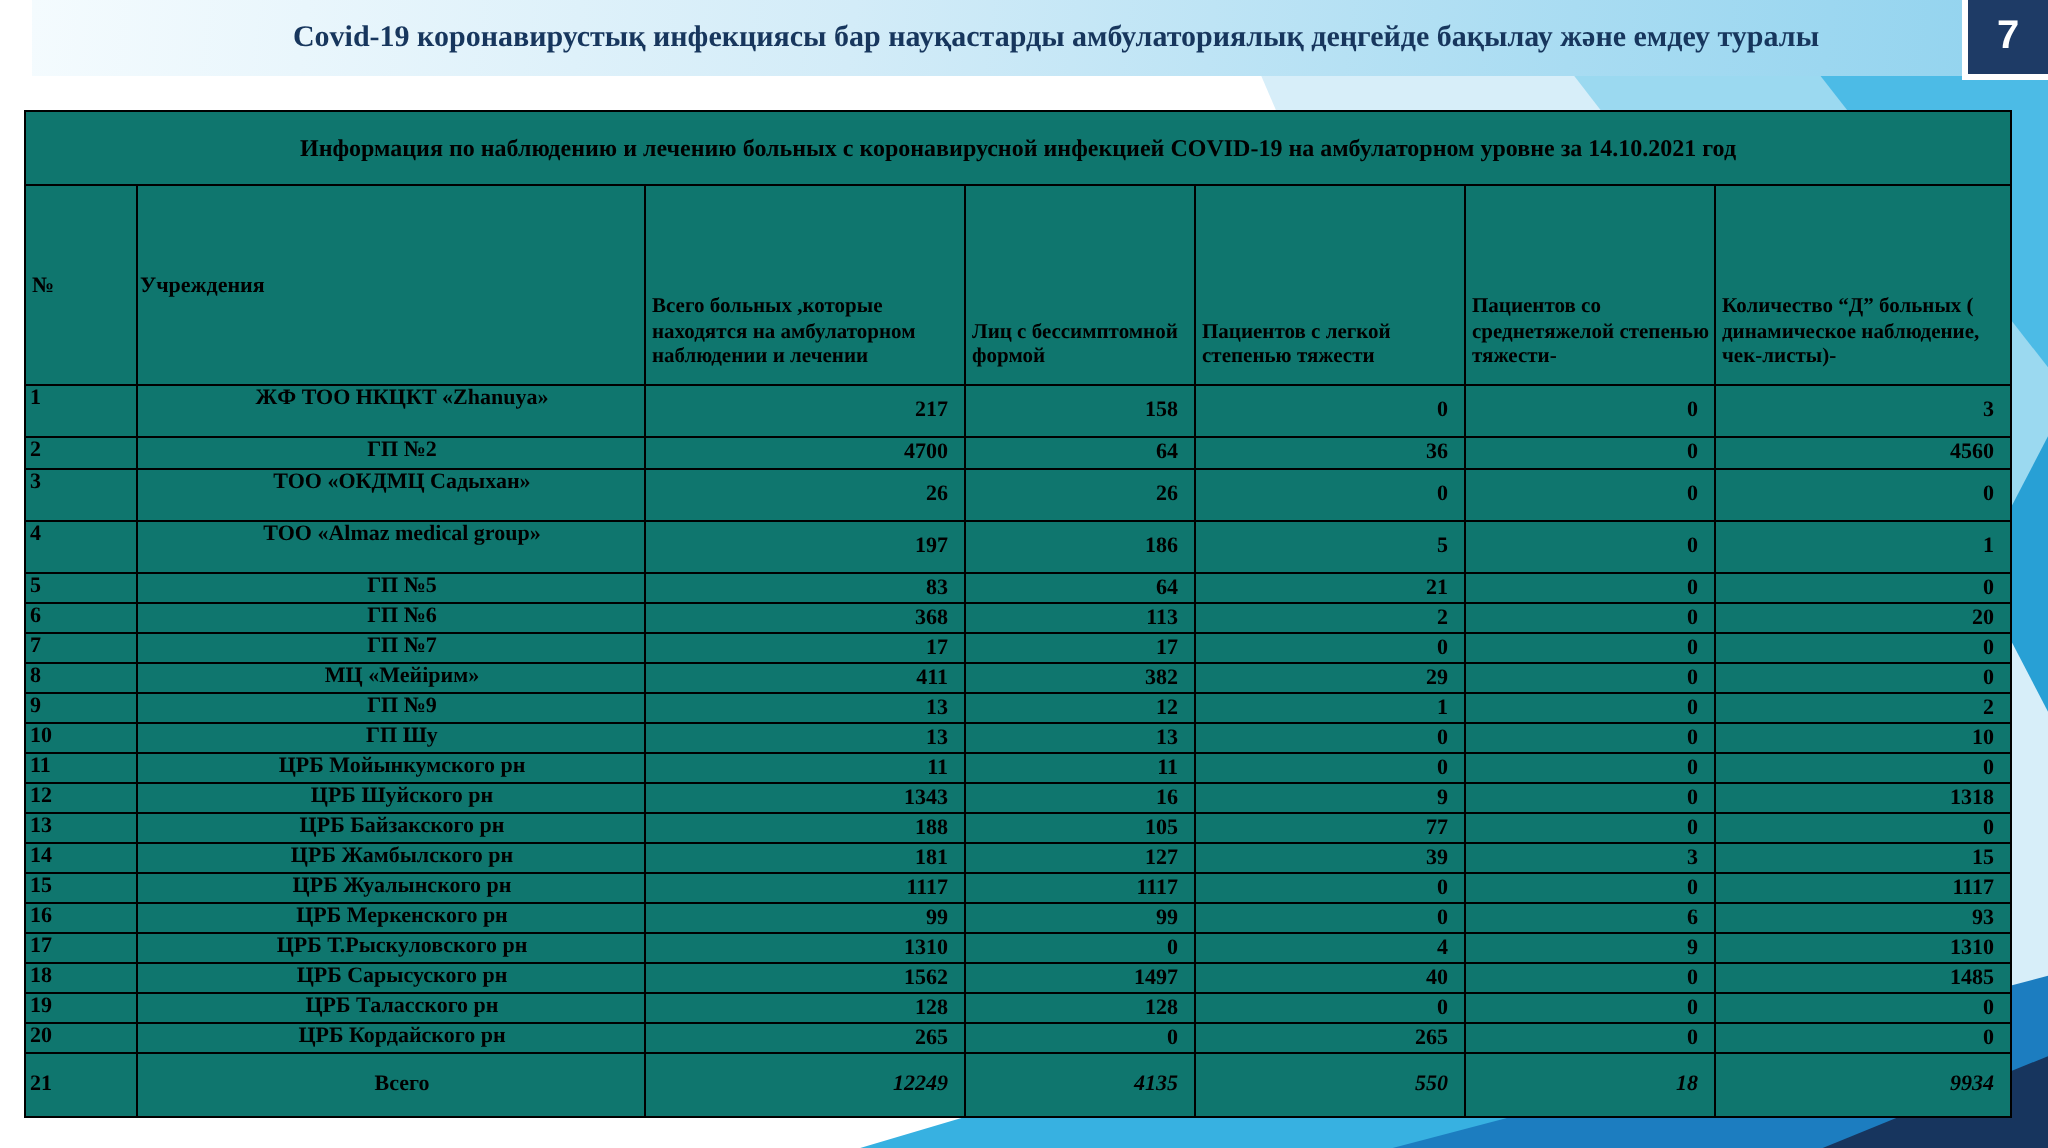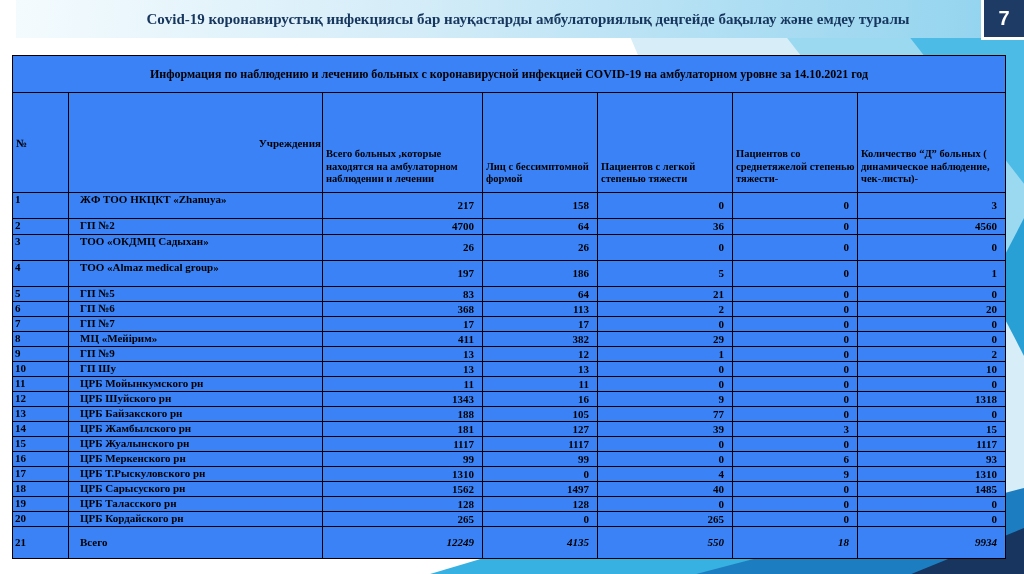--- a/index.html
+++ b/index.html
@@ -29,37 +29,37 @@
     position:absolute;top:0;right:0;width:40px;height:37px;z-index:4;
     background:#1e3b66;color:#ffffff;
     border-left:3px solid #ffffff;border-bottom:3px solid #ffffff;
     display:flex;align-items:center;justify-content:center;
     font-family:"Liberation Sans",sans-serif;font-size:20px;font-weight:bold;
   }
   
   .table-wrap{
     position:absolute;left:12px;top:55px;width:993px;z-index:2;background:#ffffff;
   }
-  table{width:993px;border-collapse:collapse;table-layout:fixed;background:#3b82f6}
+  table{width:993px;border-collapse:collapse;table-layout:fixed;background:#0f766e}
   th,td{border:1px solid #000;color:#000;overflow:hidden}
   table{border:1.5px solid #000}
   .caption-cell{
     height:36px;text-align:center;vertical-align:middle;
     font-weight:bold;font-size:12px;padding:0 4px;
   }
   .header-row th{font-weight:bold}
   .h-num{font-size:11px;text-align:left;vertical-align:middle;padding-left:3px}
-  .h-name{font-size:11px;text-align:right;vertical-align:middle}
+  .h-name{font-size:11px;text-align:left;vertical-align:middle}
   .h-val{
     font-size:10.5px;text-align:left;vertical-align:bottom;
     padding:0 2px 6px 3px;line-height:1.2;font-weight:bold;
   }
   td{padding:0;line-height:1.15;font-weight:bold;font-size:11px}
   .c-num{text-align:left;vertical-align:top;padding-left:2px}
-  .c-name{text-align:left;vertical-align:top;padding-left:11px}
+  .c-name{text-align:center;vertical-align:top;padding-left:11px}
   .c-val{text-align:right;vertical-align:middle;padding-right:8px}
   tr.total td{vertical-align:middle}
   tr.total .c-val{font-style:italic}
 </style>
 </head>
 <body>
 
 <div class="shape s1"></div>
 <div class="shape s2"></div>
 <div class="shape s3"></div>

